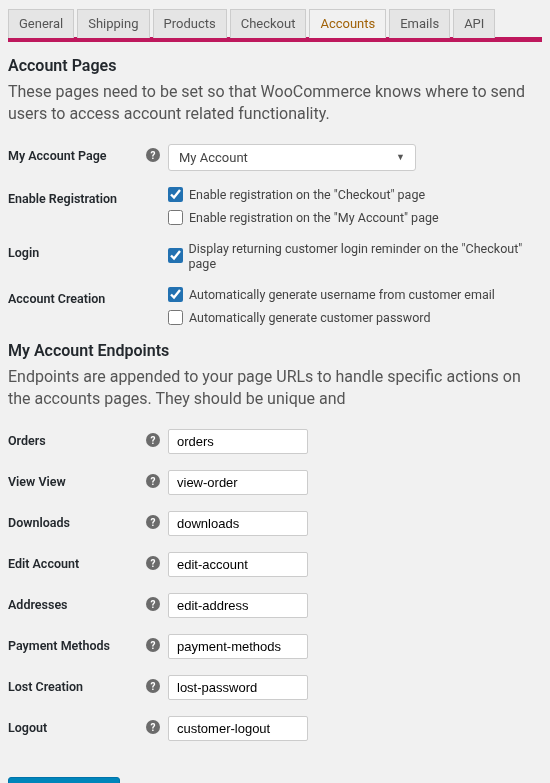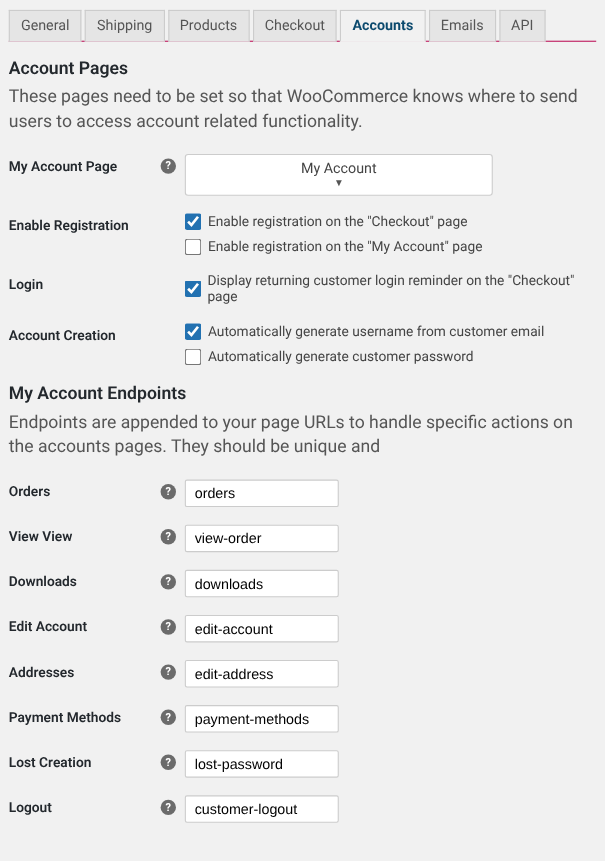--- a/index.html
+++ b/index.html
@@ -7,40 +7,39 @@
   font-family: -apple-system, BlinkMacSystemFont, "Segoe UI", Roboto, sans-serif;
   font-size: 13px;
   color: #444;
   background: #f1f1f1;
   padding: 8px;
   width: 550px;
 }
 .nav-tabs {
   display: flex;
   gap: 0;
-  border-bottom: 1px solid #be185d;
+  border-bottom: 5px solid #be185d;
   margin-bottom: 12px;
 }
 .nav-tab {
   background: #e5e5e5;
   border: 1px solid #ccc;
   border-bottom: none;
   padding: 6px 10px;
   margin-right: 3px;
   font-size: 13px;
   color: #555;
   cursor: pointer;
   position: relative;
   top: 1px;
 }
 .nav-tab.active {
   background: #f1f1f1;
   border-bottom: 1px solid #f1f1f1;
-  color: #0c4a6e;
-  font-weight: bold;
+  color: #a16207;
 }
 h2 {
   font-size: 16px;
   font-weight: 600;
   color: #23282d;
   margin: 14px 0 6px 0;
 }
 .desc {
   font-size: 16px;
   color: #555;
@@ -86,24 +85,23 @@
   flex: 1;
 }
 .select-wrapper {
   display: flex;
   align-items: center;
   justify-content: space-between;
   background: #fff;
   border: 1px solid #ccc;
   border-radius: 3px;
   padding: 5px 10px;
-  width: 280px;
+  width: 248px;
   cursor: pointer;
   font-size: 13px;
-  flex-direction: column;
 }
 .caret {
   font-size: 9px;
   color: #555;
 }
 .checkbox-line {
   display: flex;
   align-items: center;
   gap: 6px;
   margin-bottom: 8px;

